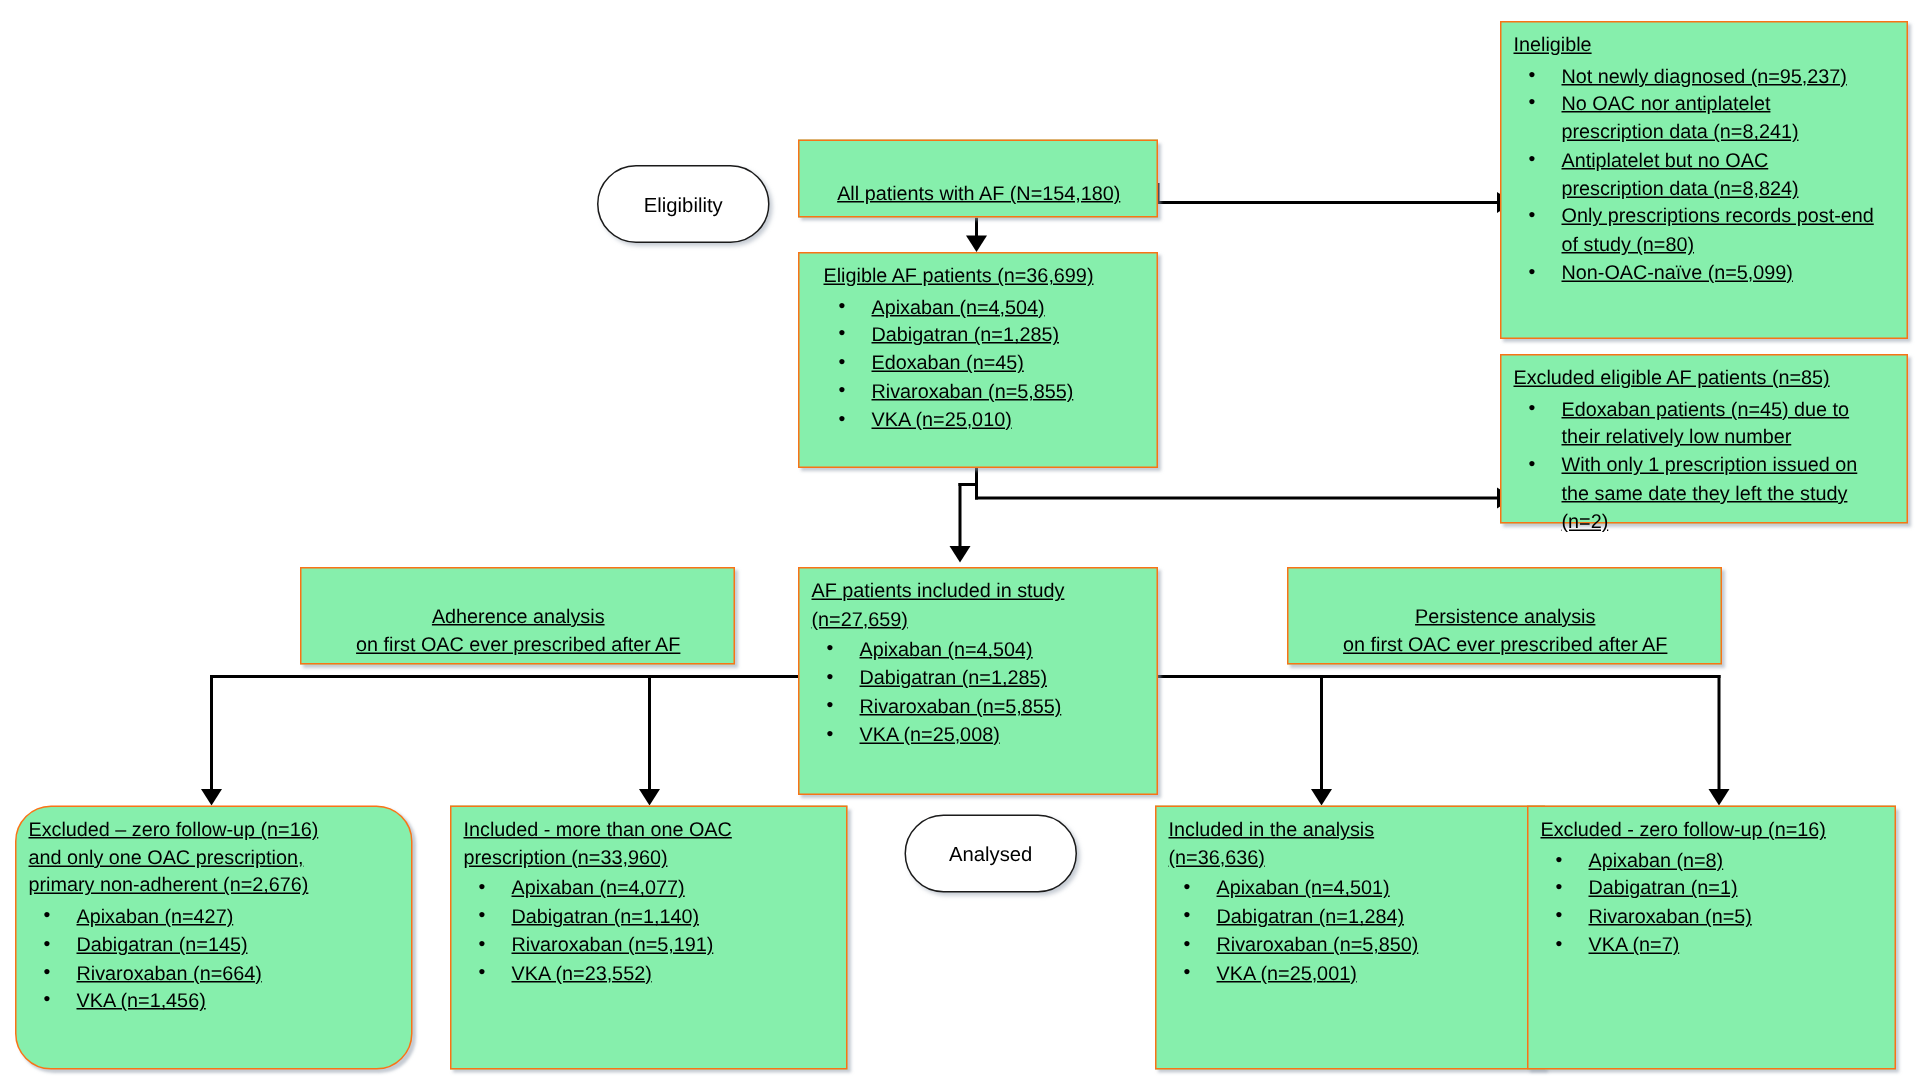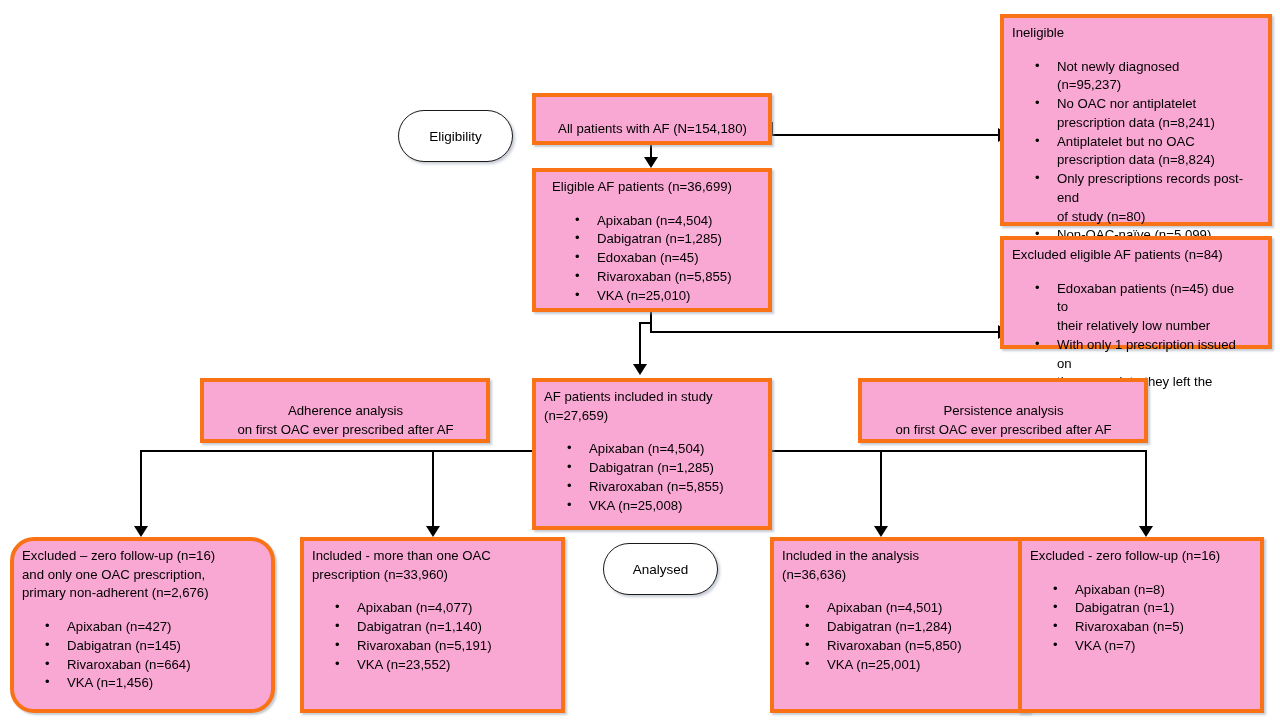--- a/index.html
+++ b/index.html
@@ -5,32 +5,33 @@
   html,body{margin:0;padding:0;}
   body{
     width:1280px;height:720px;background:#ffffff;
     font-family:"Liberation Sans","DejaVu Sans",sans-serif;
     color:#000000;overflow:hidden;
   }
   #stage{position:relative;width:1280px;height:720px;}
 
   .box{
     position:absolute;
-    background:#f9a8d4;
-    border:4px solid #f97316;
+    background:#86efac;
+    border:1px solid #f97316;
     box-sizing:border-box;
     box-shadow:2px 2px 2px rgba(150,160,175,0.55);
     font-size:13.2px;
     line-height:1.42;
     padding:6px 7px 6px 8px;
+    text-decoration:underline;
   }
   .box .title{display:block;white-space:pre-line;}
   .box ul{
     list-style:none;
-    margin:15px;padding:0;
+    margin:2px;padding:0;
   }
   .box ul li{
     position:relative;
     padding-left:30px;
     white-space:pre-line;
   }
   .box ul li::before{
     content:"\2022";
     position:absolute;
     left:8px;top:-1px;
@@ -129,21 +130,21 @@
     <ul>
       <li>Apixaban (n=4,504)</li>
       <li>Dabigatran (n=1,285)</li>
       <li>Edoxaban (n=45)</li>
       <li>Rivaroxaban (n=5,855)</li>
       <li>VKA (n=25,010)</li>
     </ul>
   </div>
 
   <div class="box" style="left:1000px;top:236px;width:272px;height:113px;">
-    <span class="title">Excluded eligible AF patients (n=84)</span>
+    <span class="title">Excluded eligible AF patients (n=85)</span>
     <ul>
       <li>Edoxaban patients (n=45) due to
 their relatively low number</li>
       <li>With only 1 prescription issued on
 the same date they left the study
 (n=2)</li>
     </ul>
   </div>
 
   <div class="box centered" style="left:200px;top:378px;width:290px;height:65px;">

